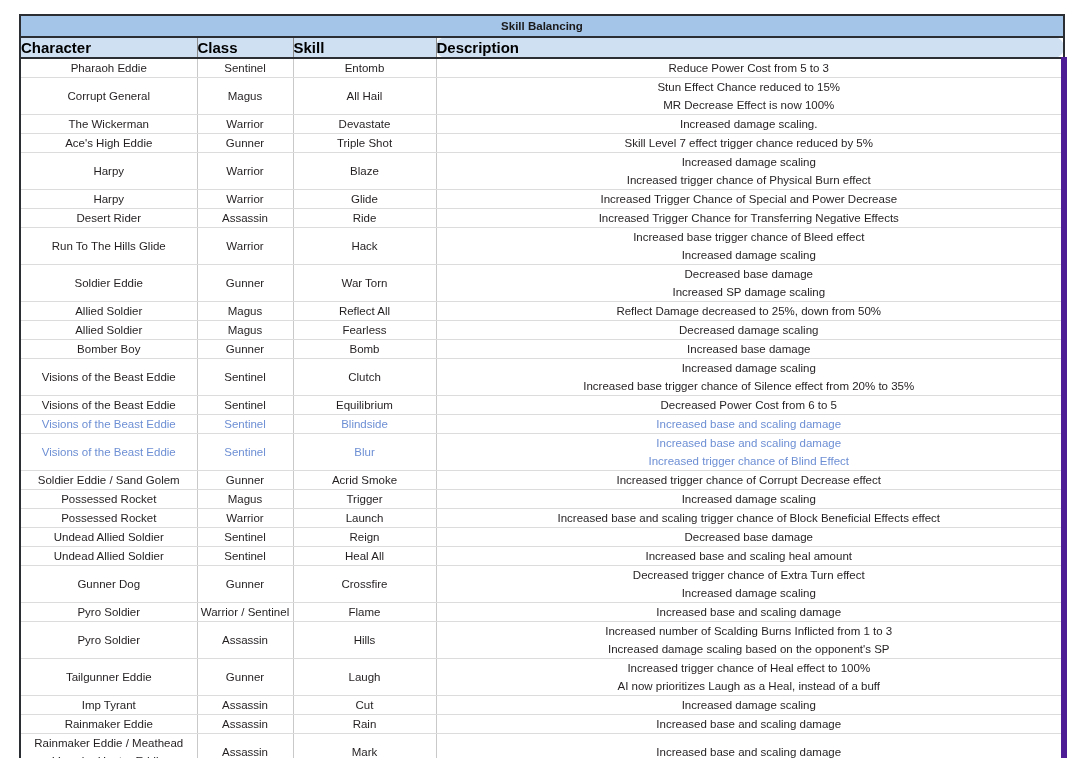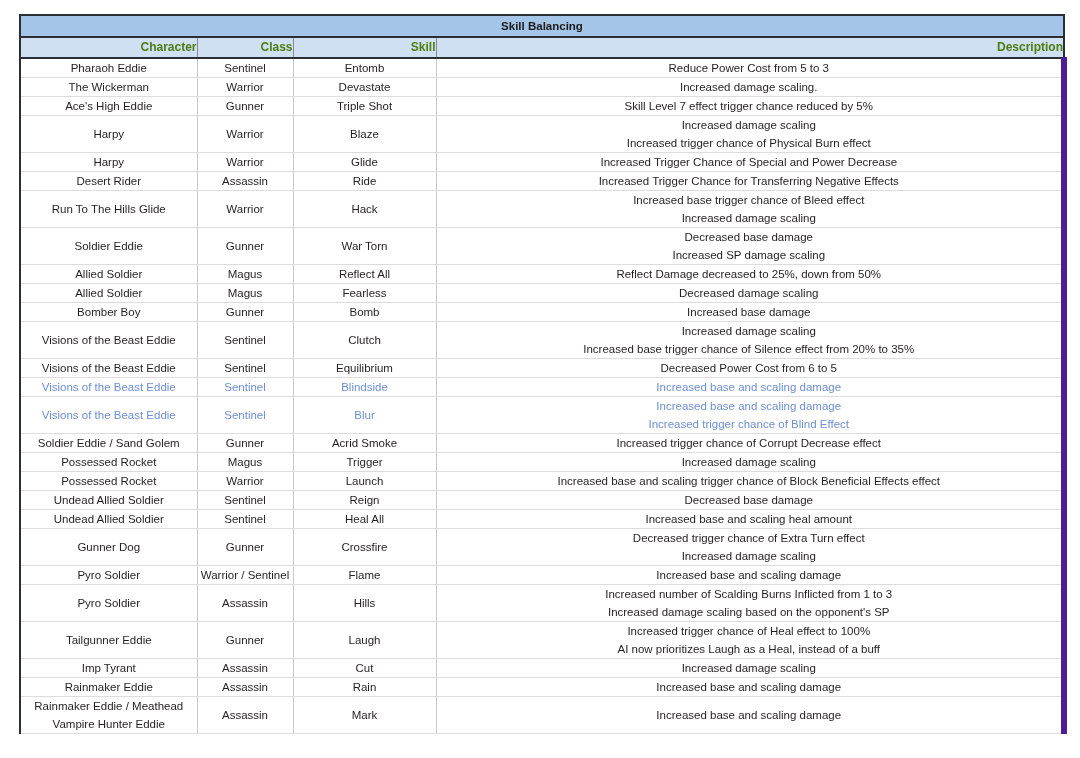--- a/index.html
+++ b/index.html
@@ -38,31 +38,31 @@
     font-size: 11.5px;
     height: 20px;
     line-height: 20px;
     border-top: 2px solid #2b2f33;
     border-left: 2px solid #2b2f33;
     border-right: 2px solid #2b2f33;
     border-bottom: 2px solid #2b2f33;
   }
   .hdr-cell {
     background: #cfe0f3;
-    color: #4d7c0f;
+    color: #000000;
     font-weight: bold;
-    font-size: 12px;
-    text-align: right;
+    font-size: 15px;
+    text-align: left;
     height: 19px;
     line-height: 19px;
     border-bottom: 2px solid #2b2f33;
     border-right: 1px solid #8a8a8a;
   }
   .hdr-cell.first { border-left: 2px solid #2b2f33; }
-  .hdr-cell.last  { border-right: 2px solid #2b2f33; }
+  .hdr-cell.last  { border-right: 2px solid #2b2f33; border-radius: 10px; }
 
   td.cell {
     font-size: 11.5px;
     color: #231f20;
     text-align: center;
     vertical-align: middle;
     border-bottom: 1px solid #dcdcdc;
     border-right: 1px solid #c9c9c9;
     line-height: 18px;
     white-space: pre-line;
@@ -102,20 +102,27 @@
         <th class="hdr-cell last">Description</th>
       </tr>
     </thead>
     <tbody id="tbody">
         <tr class="row-h1">
           <td class="cell first">Pharaoh Eddie</td>
           <td class="cell">Sentinel</td>
           <td class="cell">Entomb</td>
           <td class="cell last">Reduce Power Cost from 5 to 3</td>
         </tr>
+        <tr class="row-h2">
+          <td class="cell first">Corrupt General</td>
+          <td class="cell">Magus</td>
+          <td class="cell">All Hail</td>
+          <td class="cell last">Stun Effect Chance reduced to 15%
+MR Decrease Effect is now 100%</td>
+        </tr>
         <tr class="row-h1">
           <td class="cell first">The Wickerman</td>
           <td class="cell">Warrior</td>
           <td class="cell">Devastate</td>
           <td class="cell last">Increased damage scaling.</td>
         </tr>
         <tr class="row-h1">
           <td class="cell first">Ace's High Eddie</td>
           <td class="cell">Gunner</td>
           <td class="cell">Triple Shot</td>

